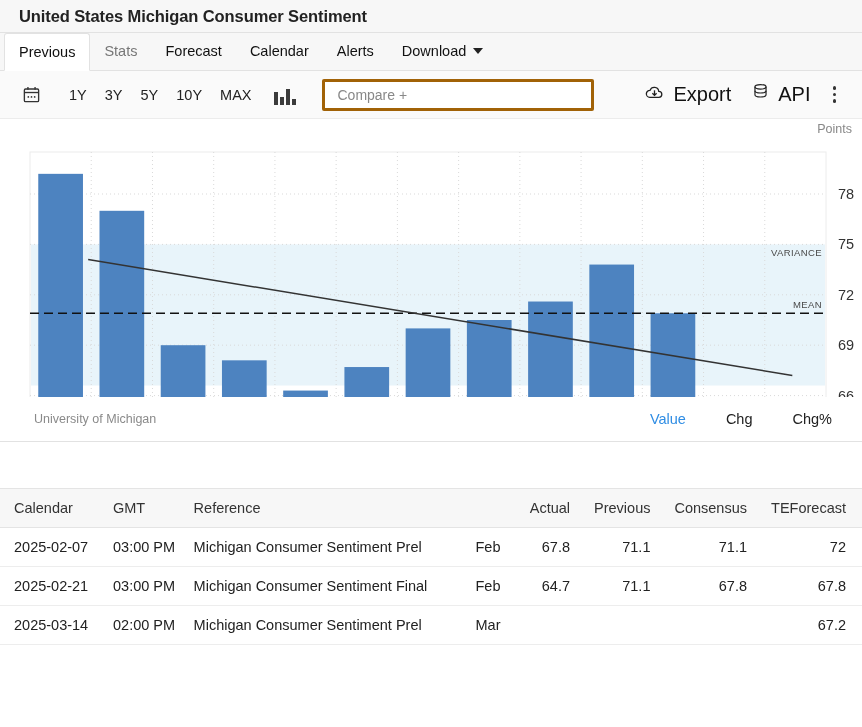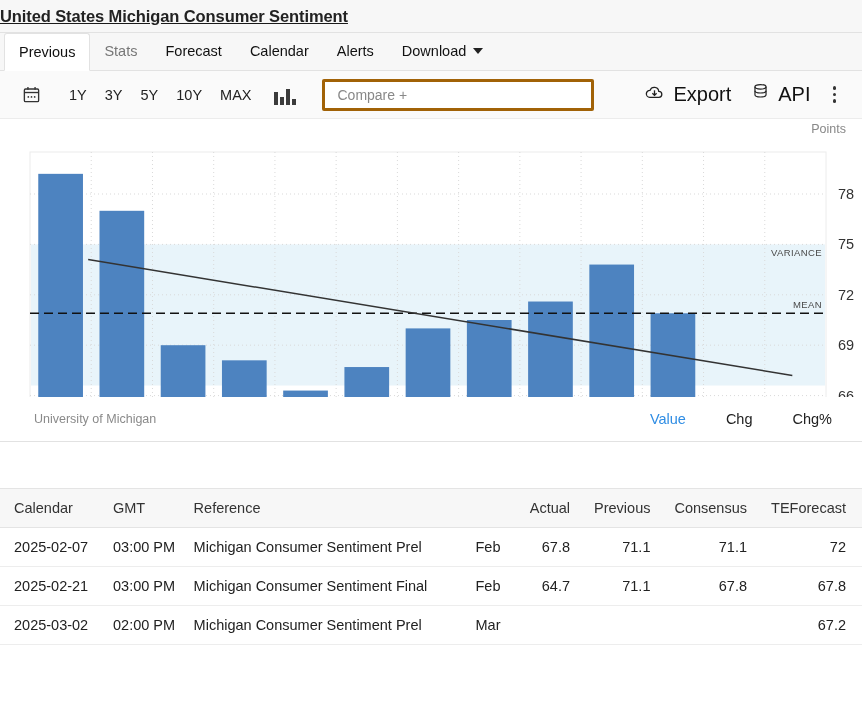--- a/index.html
+++ b/index.html
@@ -13,23 +13,22 @@
   }
 
   
   #app { width: 862px; height: 727px; position: relative; background:#fff; }
 
   .titlebar {
     height: 33px;
     background: #f7f7f7;
     display: flex;
     align-items: center;
-    padding: 0 0;
+    padding: 0 19px;
     border-bottom: 1px solid #e2e2e2;
-    text-decoration: underline;
   }
   .titlebar .title {
     font-size: 16.5px;
     font-weight: bold;
     color: #222;
     letter-spacing: -0.1px;
   }
 
   
   .tabs {
@@ -124,21 +123,21 @@
   .tb-action {
     display: flex; align-items: center; gap: 8px;
     padding: 4px 10px; cursor: pointer; font-size: 20px; color: #111;
   }
   .kebab { display:flex; flex-direction: column; gap: 3px; padding: 6px 12px; cursor:pointer; }
   .kebab span { width: 3.5px; height: 3.5px; border-radius: 50%; background: #333; display:block; }
 
   
   .chart-wrap { position: relative; height: 278px; background: #fff; }
   .units-label {
-    position: absolute; right: 16px; top: 3px;
+    position: absolute; right: 10px; top: 3px;
     font-size: 12.5px; color: #888; text-align: right;
   }
   .chart-svg { position: absolute; left: 0; top: 0; }
   .axis-label {
     font-family: "Liberation Sans", sans-serif;
     font-size: 14.5px; fill: #333;
   }
   .ytick {
     font-family: "Liberation Sans", sans-serif;
     font-size: 14.5px; fill: #333;
@@ -377,21 +376,21 @@
           <td class="col-cal">2025-02-21</td>
           <td class="col-gmt">03:00 PM</td>
           <td class="col-ref">Michigan Consumer Sentiment Final</td>
           <td class="col-refper">Feb</td>
           <td class="col-n num">64.7</td>
           <td class="col-n num">71.1</td>
           <td class="col-n num">67.8</td>
           <td class="col-n num">67.8</td>
         </tr>
         <tr>
-          <td class="col-cal">2025-03-02</td>
+          <td class="col-cal">2025-03-14</td>
           <td class="col-gmt">02:00 PM</td>
           <td class="col-ref">Michigan Consumer Sentiment Prel</td>
           <td class="col-refper">Mar</td>
           <td class="col-n num"></td>
           <td class="col-n num"></td>
           <td class="col-n num"></td>
           <td class="col-n num">67.2</td>
         </tr>
       </tbody>
   </table>

